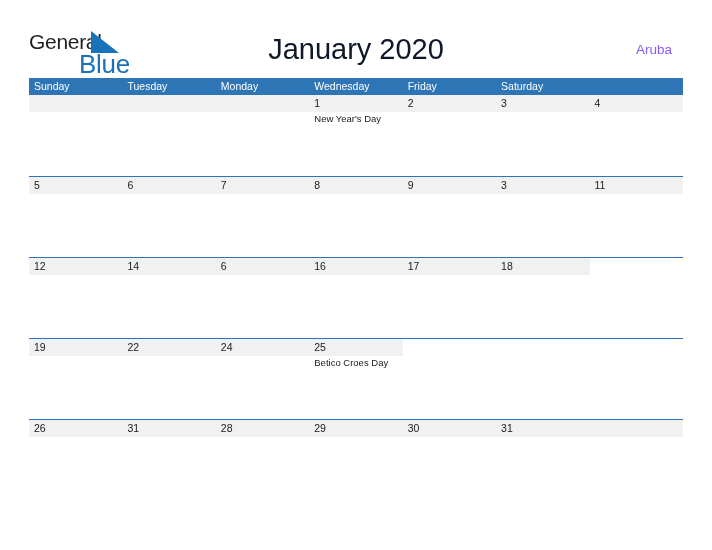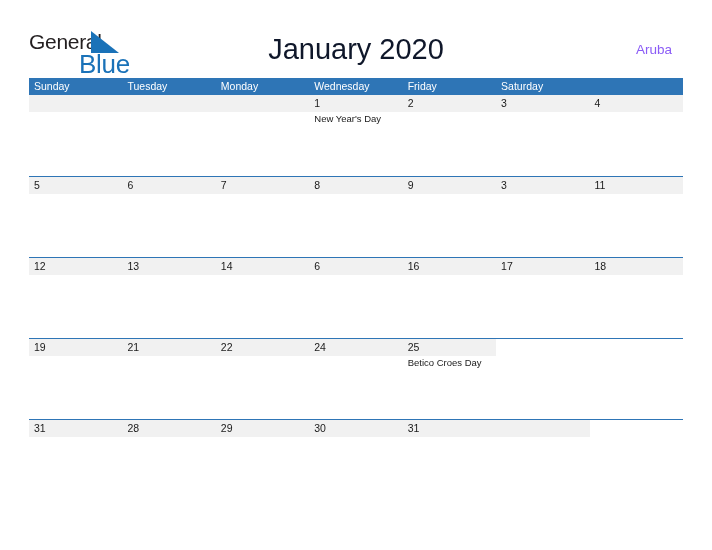--- a/index.html
+++ b/index.html
@@ -166,24 +166,20 @@
         <span class="day-event"></span>
       </div>
     </div>
 
     <div class="week-row">
       <div class="day-cell">
         <span class="day-num">12</span>
         <span class="day-event"></span>
       </div>
       <div class="day-cell">
-        <span class="day-num">13</span>
-        <span class="day-event"></span>
-      </div>
-      <div class="day-cell">
         <span class="day-num">14</span>
         <span class="day-event"></span>
       </div>
       <div class="day-cell">
         <span class="day-num">6</span>
         <span class="day-event"></span>
       </div>
       <div class="day-cell">
         <span class="day-num">16</span>
         <span class="day-event"></span>
@@ -194,42 +190,42 @@
       </div>
       <div class="day-cell">
         <span class="day-num">18</span>
         <span class="day-event"></span>
       </div>
     </div>
 
     <div class="week-row">
       <div class="day-cell">
         <span class="day-num">19</span>
-        <span class="day-event"></span>
-      </div>
-      <div class="day-cell">
-        <span class="day-num">21</span>
         <span class="day-event"></span>
       </div>
       <div class="day-cell">
         <span class="day-num">22</span>
         <span class="day-event"></span>
       </div>
       <div class="day-cell">
         <span class="day-num">24</span>
         <span class="day-event"></span>
       </div>
       <div class="day-cell">
         <span class="day-num">25</span>
         <span class="day-event">Betico Croes Day</span>
       </div>
     </div>
 
     <div class="week-row">
       <div class="day-cell">
+        <span class="day-num">26</span>
+        <span class="day-event"></span>
+      </div>
+      <div class="day-cell">
         <span class="day-num">31</span>
         <span class="day-event"></span>
       </div>
       <div class="day-cell">
         <span class="day-num">28</span>
         <span class="day-event"></span>
       </div>
       <div class="day-cell">
         <span class="day-num">29</span>
         <span class="day-event"></span>

